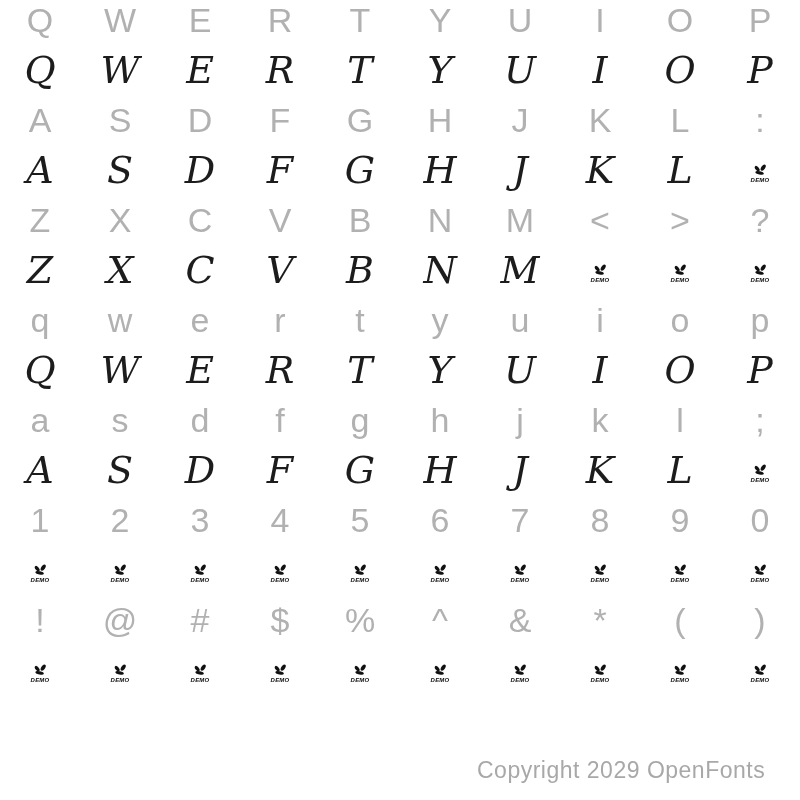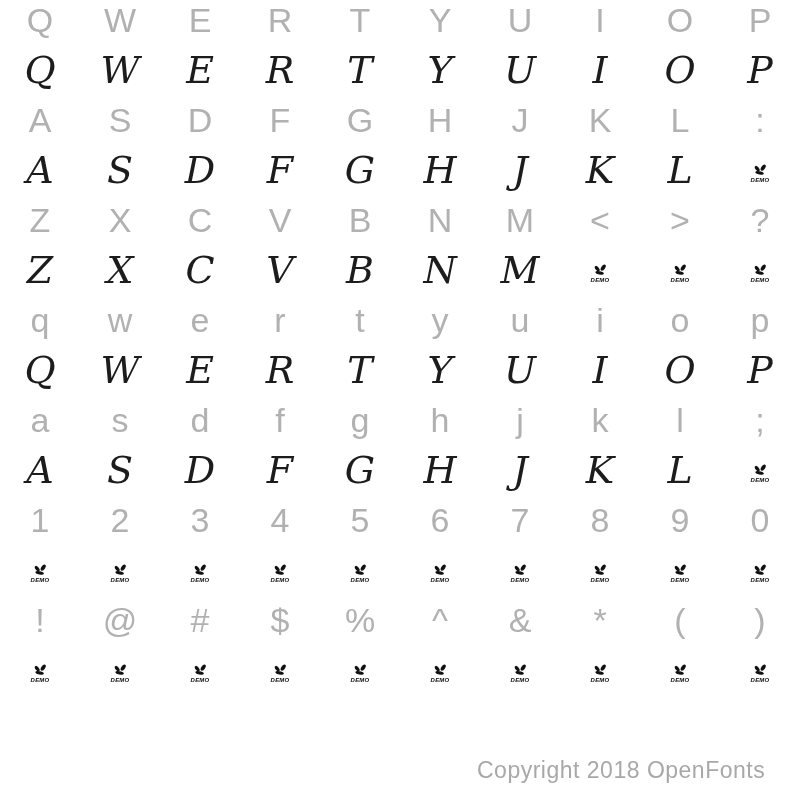--- a/index.html
+++ b/index.html
@@ -509,13 +509,13 @@
         <ellipse cx="16.2" cy="3.6" rx="1.9" ry="3.5" transform="rotate(34 16.2 3.6)"></ellipse>
         <ellipse cx="12.6" cy="8.9" rx="4.3" ry="1.6" transform="rotate(12 12.6 8.9)"></ellipse>
       </g>
       <text class="demo-label" x="13" y="17.6" text-anchor="middle" font-family="Liberation Sans, sans-serif" font-size="6" font-weight="bold" letter-spacing="0.2" fill="#111111">DEMO</text>
     </svg>
   </span>
 </div>
     </div>
   </div>
 
-<div class="footer-copyright">Copyright 2018 OpenFonts</div>
+<div class="footer-copyright">Copyright 2029 OpenFonts</div>
 
 </body></html>

